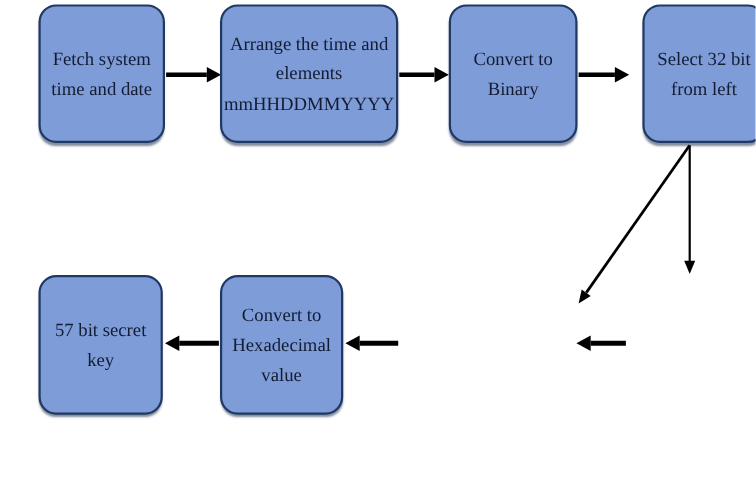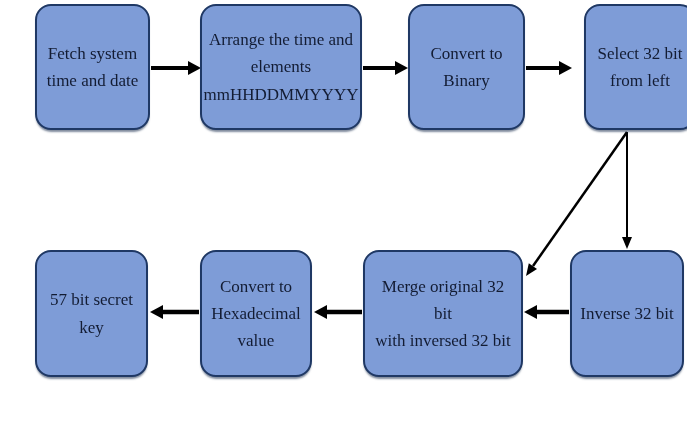--- a/index.html
+++ b/index.html
@@ -121,22 +121,15 @@
     <span class="node-label">57 bit secret
 key</span>
   </div>
 
   <div class="node n-hex">
     <span class="node-label">Convert to
 Hexadecimal
 value</span>
   </div>
 
-  <div class="node n-merge">
-    <span class="node-label">Merge original 32 bit
-with inversed 32 bit</span>
-  </div>
 
-  <div class="node n-inverse">
-    <span class="node-label">Inverse 32 bit</span>
-  </div>
 
 </div>
 
 </body></html>

